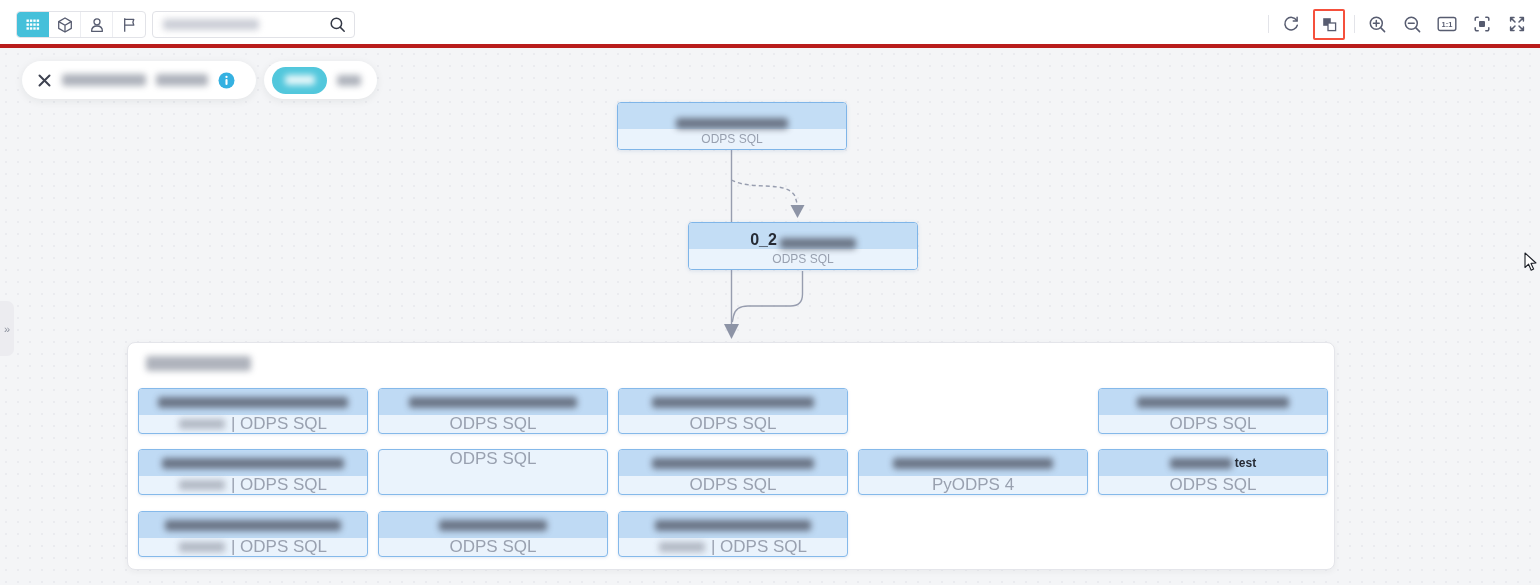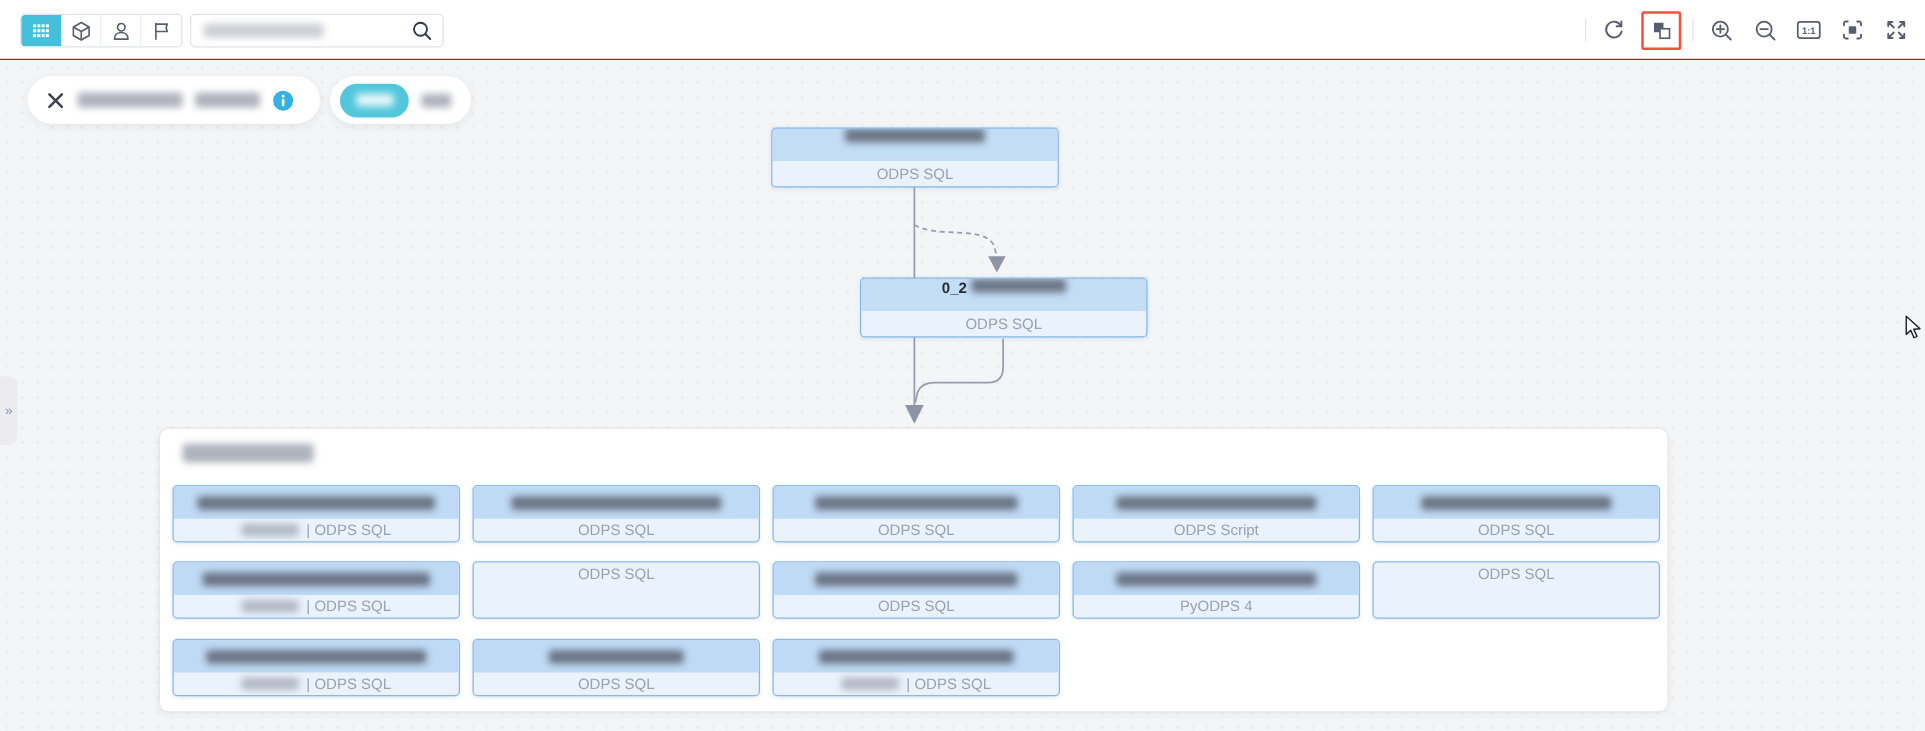--- a/index.html
+++ b/index.html
@@ -1,20 +1,20 @@
 <!DOCTYPE html>
 <html><head>
 <meta charset="utf-8">
 <style>
   html,body{margin:0;padding:0;background:#fff;}
   *{box-sizing:border-box;font-family:"Liberation Sans",sans-serif;}
   #app{position:relative;width:1540px;height:585px;overflow:hidden;background:#f4f5f7;}
 
   
-  .topbar{position:absolute;left:0;top:0;width:1540px;height:48px;background:#fff;border-bottom:1px solid #b91c1c;z-index:30;}
+  .topbar{position:absolute;left:0;top:0;width:1540px;height:48px;background:#fff;border-bottom:4px solid #b91c1c;z-index:30;}
   .segctl{position:absolute;left:16px;top:11px;height:27px;display:flex;border:1px solid #e2e3e8;border-radius:4px;background:#fff;overflow:hidden;}
   .seg{width:32px;height:100%;display:flex;align-items:center;justify-content:center;border-right:1px solid #ecedf1;cursor:pointer;}
   .seg:last-child{border-right:none;}
   .seg.active{background:#45c0da;border-right:none;border-radius:3px 0 0 3px;}
   .searchbox{position:absolute;left:152px;top:11px;width:203px;height:27px;border:1px solid #e1e2e7;border-radius:4px;background:#fff;display:flex;align-items:center;padding:0 8px 0 10px;}
   .searchbox .spacer{flex:1;}
   .actions{position:absolute;right:10px;top:0;height:48px;display:flex;align-items:center;gap:9px;}
   .abtn{width:26px;height:26px;display:flex;align-items:center;justify-content:center;cursor:pointer;border-radius:3px;}
   .abtn.hl{width:32px;height:31px;border:2px solid #f5503c;border-radius:2px;}
   .vsep{width:1px;height:18px;background:#e3e4e9;}
@@ -38,31 +38,31 @@
 
   
   .canvas{position:absolute;left:0;top:48px;width:1540px;height:537px;
     background-image:radial-gradient(circle,#eaebef 1px,transparent 1.3px);background-size:12px 12px;}
   .edges{position:absolute;left:0;top:0;width:1540px;height:585px;z-index:5;pointer-events:none;}
   .edges .e{fill:none;stroke:#979daf;stroke-width:1.4;}
   .edges .dash{stroke-dasharray:4 3;}
   .edges .ah{fill:#8d94a6;stroke:none;}
 
   .node{position:absolute;border:1px solid #7fb5e8;border-radius:4px;overflow:hidden;background:#eaf3fc;box-shadow:0 1px 4px rgba(100,140,190,.18);z-index:8;cursor:pointer;}
-  .node .ttl{background:#c3ddf5;display:flex;align-items:flex-start;justify-content:center;gap:3px;font-size:12px;font-weight:700;color:#262b35;}
+  .node .ttl{background:#c3ddf5;display:flex;align-items:flex-end;justify-content:center;gap:3px;font-size:16px;font-weight:700;color:#262b35;}
   .node .typ{display:flex;align-items:center;justify-content:center;gap:6px;font-size:12px;color:#99a1b0;background:#eaf3fc;}
   .flownode{width:230px;}
   .flownode .ttl{height:26px;}
   .flownode .typ{height:20px;}
 
   .groupbox{position:absolute;left:127px;top:342px;width:1208px;height:228px;background:#fff;border:1px solid #e4e5ea;border-radius:8px;box-shadow:0 2px 6px rgba(31,35,41,.05);z-index:4;}
   .gtitle{position:absolute;left:18px;top:11px;}
   .gnode{position:absolute;width:230px;height:46px;border:1px solid #85b9ea;border-radius:4px;overflow:hidden;background:#eaf3fc;box-shadow:0 1px 3px rgba(100,140,190,.18);cursor:pointer;}
   .gnode .ttl{height:26px;background:#bfdaf4;display:flex;align-items:center;justify-content:center;gap:3px;font-size:12px;font-weight:700;color:#262b35;}
-  .gnode .typ{height:18px;display:flex;align-items:center;justify-content:center;gap:6px;font-size:12px;color:#99a1b0;}
+  .gnode .typ{height:18px;display:flex;align-items:center;justify-content:center;gap:6px;font-size:17px;color:#99a1b0;}
 
   .cursor{position:absolute;left:1524px;top:252px;z-index:50;pointer-events:none;}
   svg{display:block;}
 </style>
 </head>
 <body>
 
 <div id="app">
 
   <div class="canvas"></div>
@@ -90,28 +90,20 @@
         </div>
     </div>
     <div class="gnode" style="left:490px;top:45px">
       <div class="ttl">
           <span class="rdx rdx-dark" style="width:162px"></span>
         </div>
       <div class="typ">
           <span>ODPS SQL</span>
         </div>
     </div>
-    <div class="gnode" style="left:730px;top:45px">
-      <div class="ttl">
-          <span class="rdx rdx-dark" style="width:160px"></span>
-        </div>
-      <div class="typ">
-          <span>ODPS Script</span>
-        </div>
-    </div>
     <div class="gnode" style="left:970px;top:45px">
       <div class="ttl">
           <span class="rdx rdx-dark" style="width:152px"></span>
         </div>
       <div class="typ">
           <span>ODPS SQL</span>
         </div>
     </div>
 
     <div class="gnode" style="left:10px;top:106px">
@@ -138,20 +130,24 @@
     </div>
     <div class="gnode" style="left:730px;top:106px">
       <div class="ttl">
           <span class="rdx rdx-dark" style="width:160px"></span>
         </div>
       <div class="typ">
           <span>PyODPS 4</span>
         </div>
     </div>
     <div class="gnode" style="left:970px;top:106px">
+      <div class="ttl">
+          <span class="rdx rdx-dark" style="width:62px"></span>
+          <span>test</span>
+        </div>
       <div class="typ">
           <span>ODPS SQL</span>
         </div>
     </div>
 
     <div class="gnode" style="left:10px;top:168px">
       <div class="ttl">
           <span class="rdx rdx-dark" style="width:176px"></span>
         </div>
       <div class="typ">

